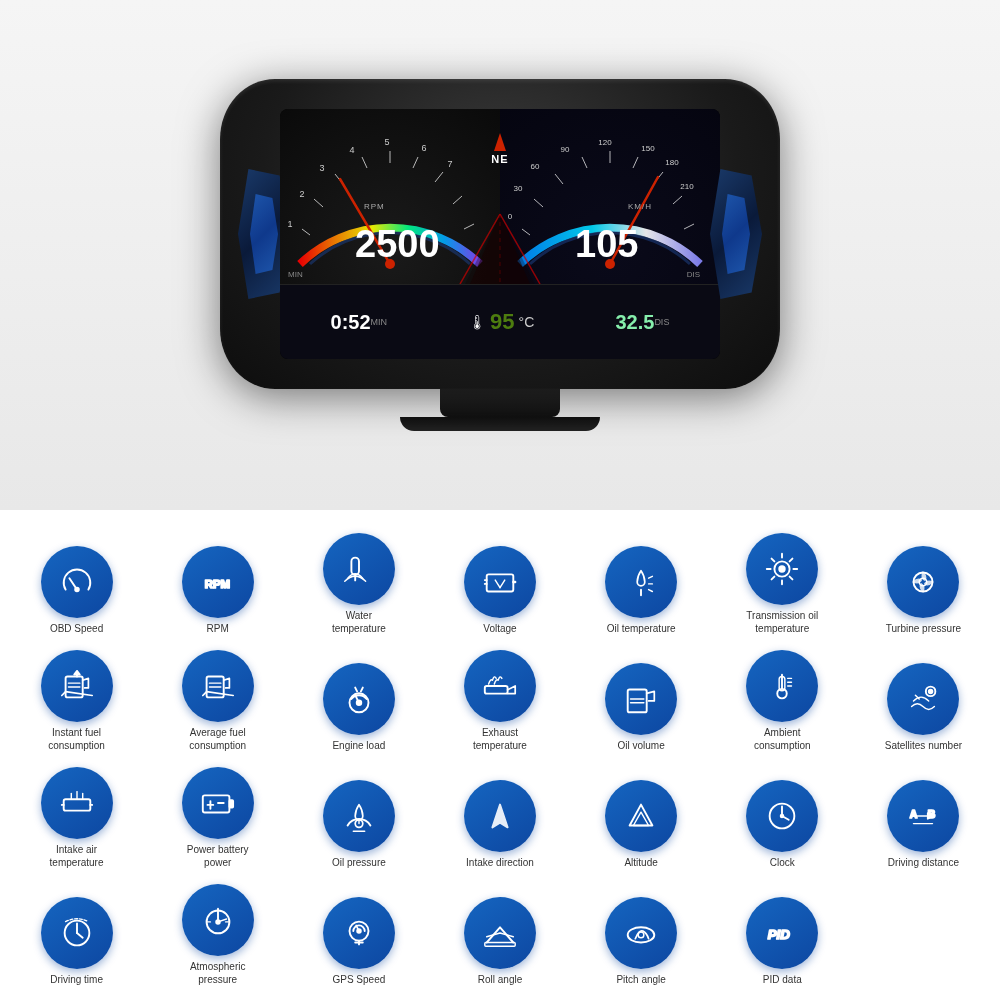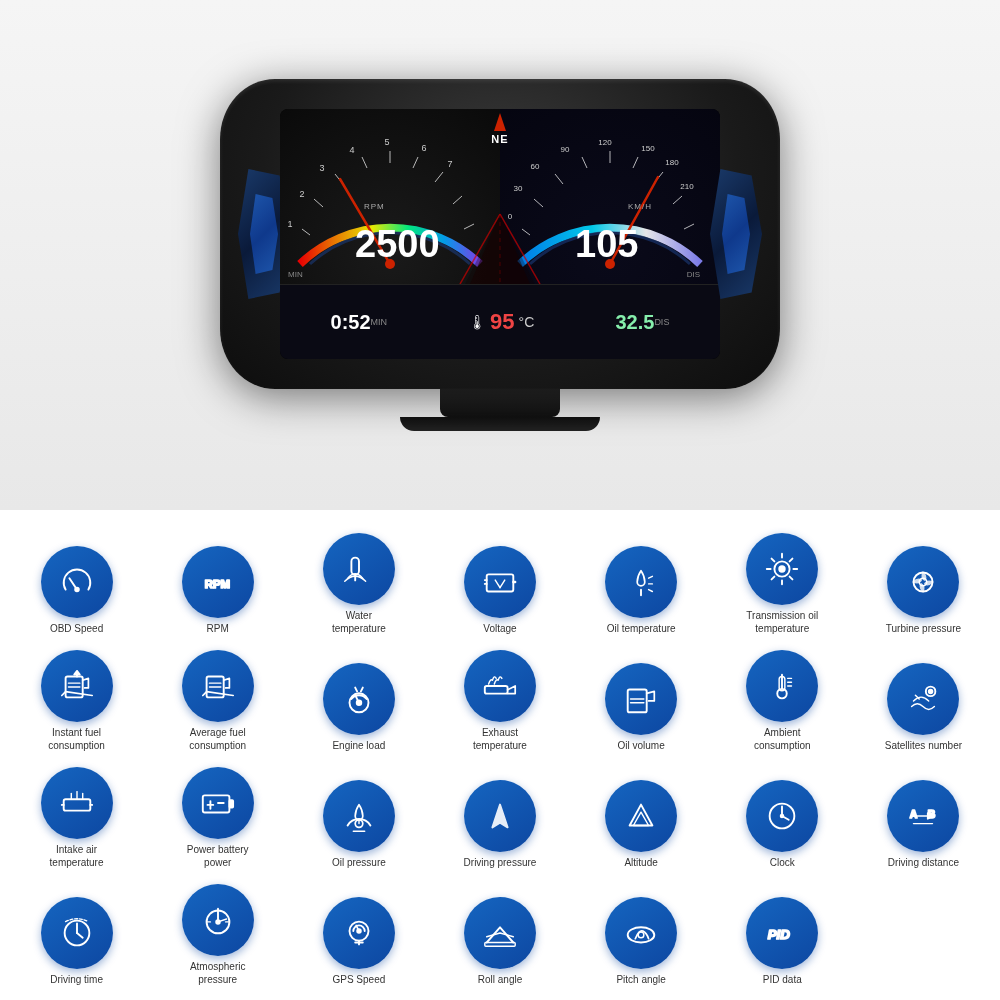--- a/index.html
+++ b/index.html
@@ -109,21 +109,21 @@
       position: absolute;
       left: 50%;
       transform: translateX(-50%);
       top: 0;
       width: 80px;
       height: 175px;
       display: flex;
       flex-direction: column;
       align-items: center;
       justify-content: flex-start;
-      padding-top: 4px;
+      padding-top: 24px;
       z-index: 10;
     }
 
     .compass-arrow {
       width: 0;
       height: 0;
       border-left: 6px solid transparent;
       border-right: 6px solid transparent;
       border-bottom: 18px solid #cc2200;
       margin-bottom: 2px;
@@ -173,21 +173,21 @@
     }
 
     .temp-icon {
       color: #fff;
       font-size: 14px;
     }
 
     .temp-value {
       font-size: 22px;
       font-weight: bold;
-      color: #ef4444;
+      color: #4d7c0f;
     }
 
     .temp-unit {
       font-size: 14px;
       color: #ccc;
     }
 
     .dis-value {
       font-size: 20px;
       font-weight: bold;
@@ -622,21 +622,21 @@
           </svg>
         </div>
         <div class="feature-label">Oil pressure</div>
       </div>
       <div class="feature-item">
         <div class="feature-icon-circle">
           <svg viewBox="0 0 40 40">
             <polygon points="20,8 28,32 20,27 12,32" stroke="#fff" stroke-width="2" fill="#fff" opacity="0.9"></polygon>
           </svg>
         </div>
-        <div class="feature-label">Driving pressure</div>
+        <div class="feature-label">Intake direction</div>
       </div>
       <div class="feature-item">
         <div class="feature-icon-circle">
           <svg viewBox="0 0 40 40">
             <polygon points="20,8 32,30 8,30" stroke="#fff" stroke-width="2" fill="none"></polygon>
             <polygon points="20,16 28,30 12,30" stroke="#fff" stroke-width="1.5" fill="none"></polygon>
           </svg>
         </div>
         <div class="feature-label">Altitude</div>
       </div>

